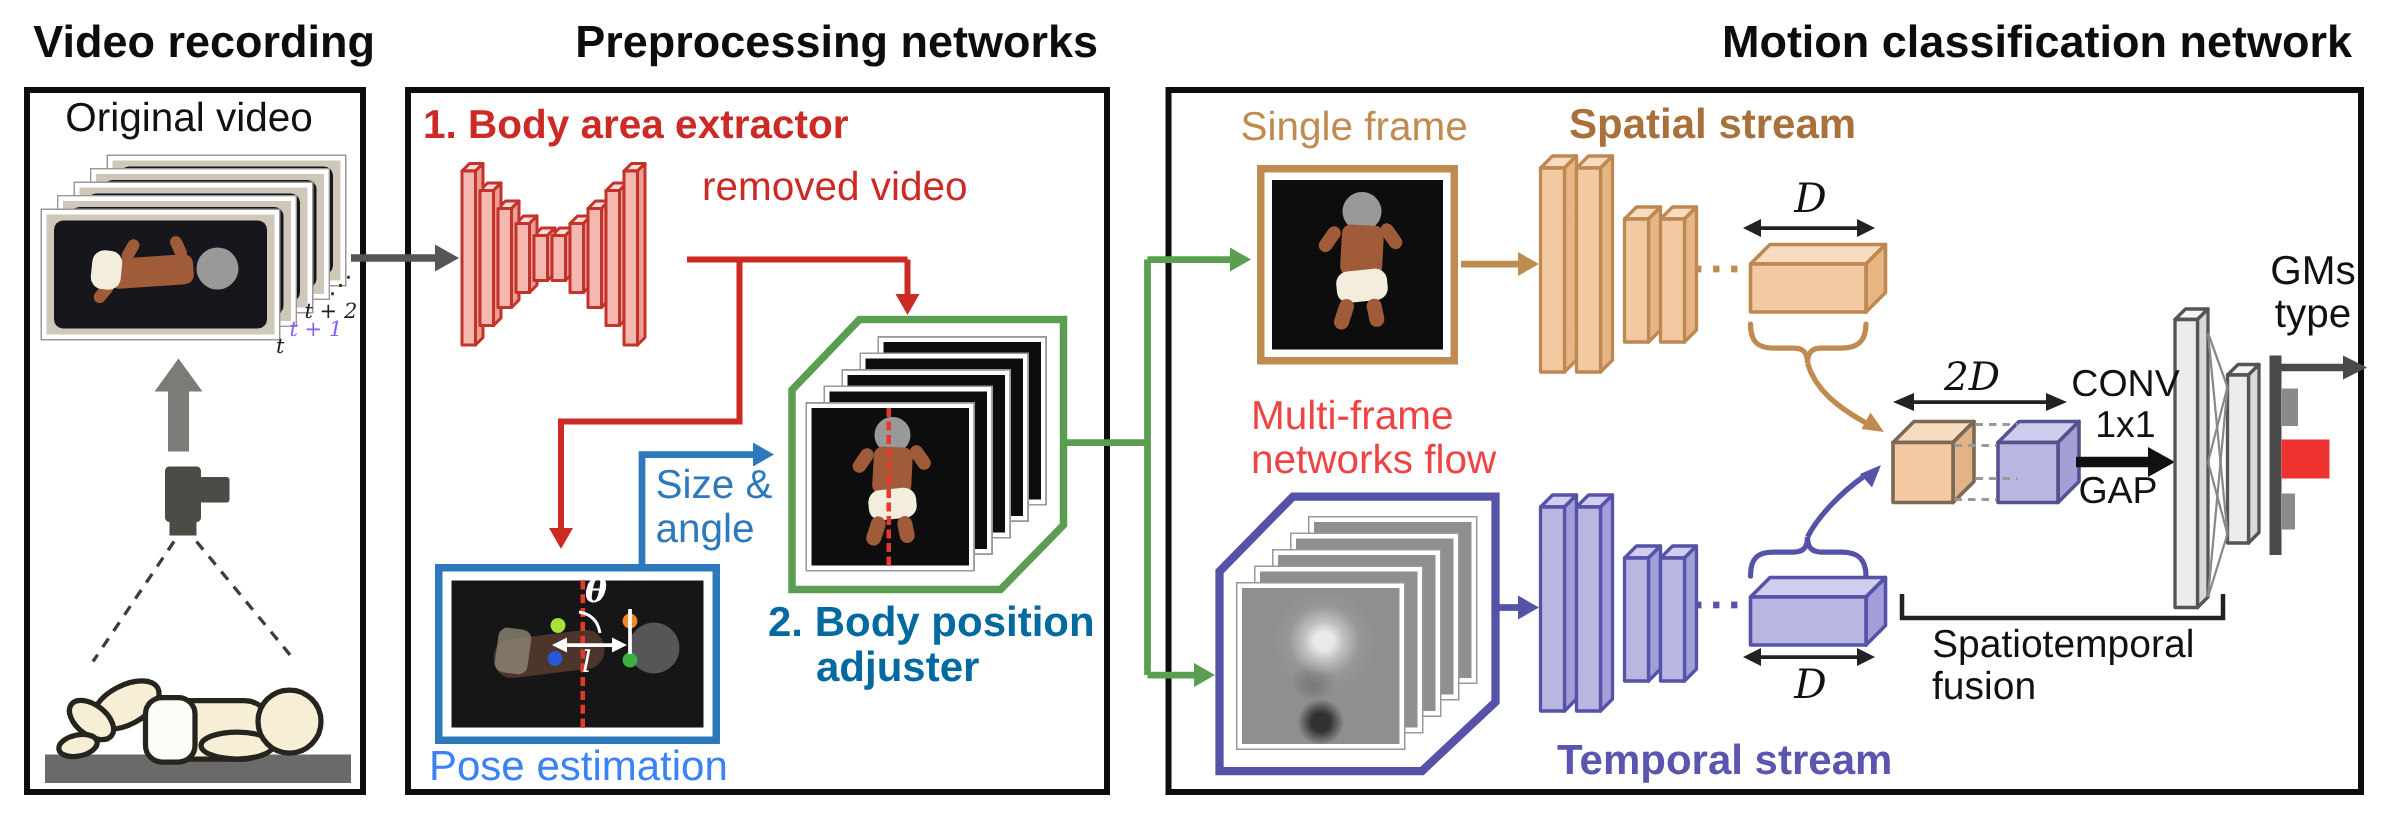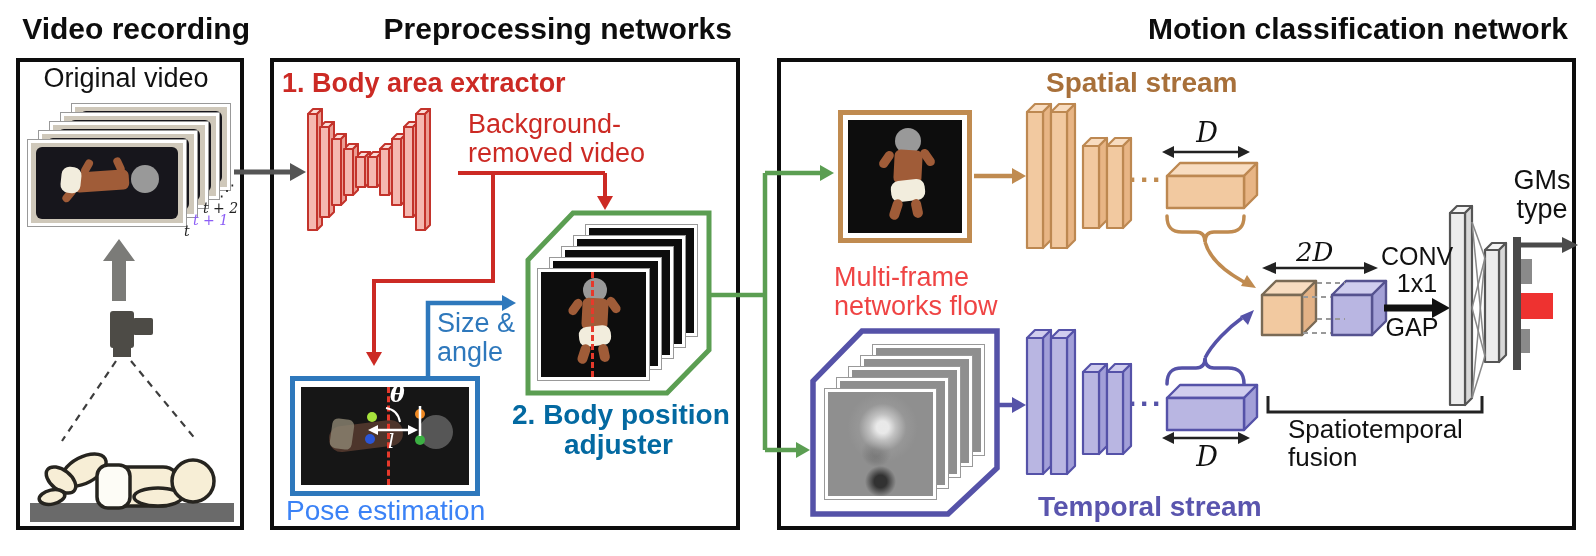--- a/index.html
+++ b/index.html
@@ -269,35 +269,35 @@
       <line x1="1517" y1="245" x2="1562" y2="245" stroke="#4a4a4a" stroke-width="5"></line>
       <polygon points="1562,237 1562,253 1578,245" fill="#4a4a4a"></polygon>
       <rect x="1521" y="259" width="11" height="25" fill="#8a8a8a"></rect>
       <rect x="1521" y="293" width="32" height="26" fill="#ee3230"></rect>
       <rect x="1521" y="329" width="9" height="24" fill="#8a8a8a"></rect>
     </g>
   </svg>
 
   <div class="lbl bold" style="left:282px;top:69px;color:#cc2a24">1. Body area extractor</div>
   <div class="lbl" style="left:468px;top:110px;color:#cc2a24">
-    <span class="block">Background-</span>
     <span class="block">removed video</span>
   </div>
   <div class="lbl" style="left:437px;top:309px;color:#2e78bc">
     <span class="block">Size &amp;</span>
     <span class="block">angle</span>
   </div>
   <div class="lbl" style="left:286px;top:496px;font-size:28px;color:#3b82f6">Pose estimation</div>
   <div class="lbl bold" style="left:512px;top:400px;font-size:28px;color:#0369a1">
     <span class="block">2. Body position</span>
-    <span class="block" style="margin-left:52px">adjuster</span>
+    <span class="block" style="margin-left:32px">adjuster</span>
   </div>
   <div class="lbl bold math" style="left:390px;top:383px;font-size:22px;color:#fff">θ</div>
   <div class="lbl math" style="left:388px;top:431px;font-size:20px;color:#fff">l</div>
 
+  <div class="lbl" style="left:827px;top:70px;color:#c08b50">Single frame</div>
   <div class="lbl bold" style="left:1046px;top:68px;font-size:28px;color:#a8703a">Spatial stream</div>
   <div class="lbl" style="left:834px;top:263px;color:#ef4444">
     <span class="block">Multi-frame</span>
     <span class="block">networks flow</span>
   </div>
   <div class="lbl bold" style="left:1038px;top:492px;font-size:28px;color:#5a55ae">Temporal stream</div>
 
   <div class="lbl" style="left:1128px;top:164px;font-size:30px;font-weight:bold;letter-spacing:2px;color:#c08b50">···</div>
   <div class="lbl" style="left:1128px;top:388px;font-size:30px;font-weight:bold;letter-spacing:2px;color:#5552a8">···</div>
 

